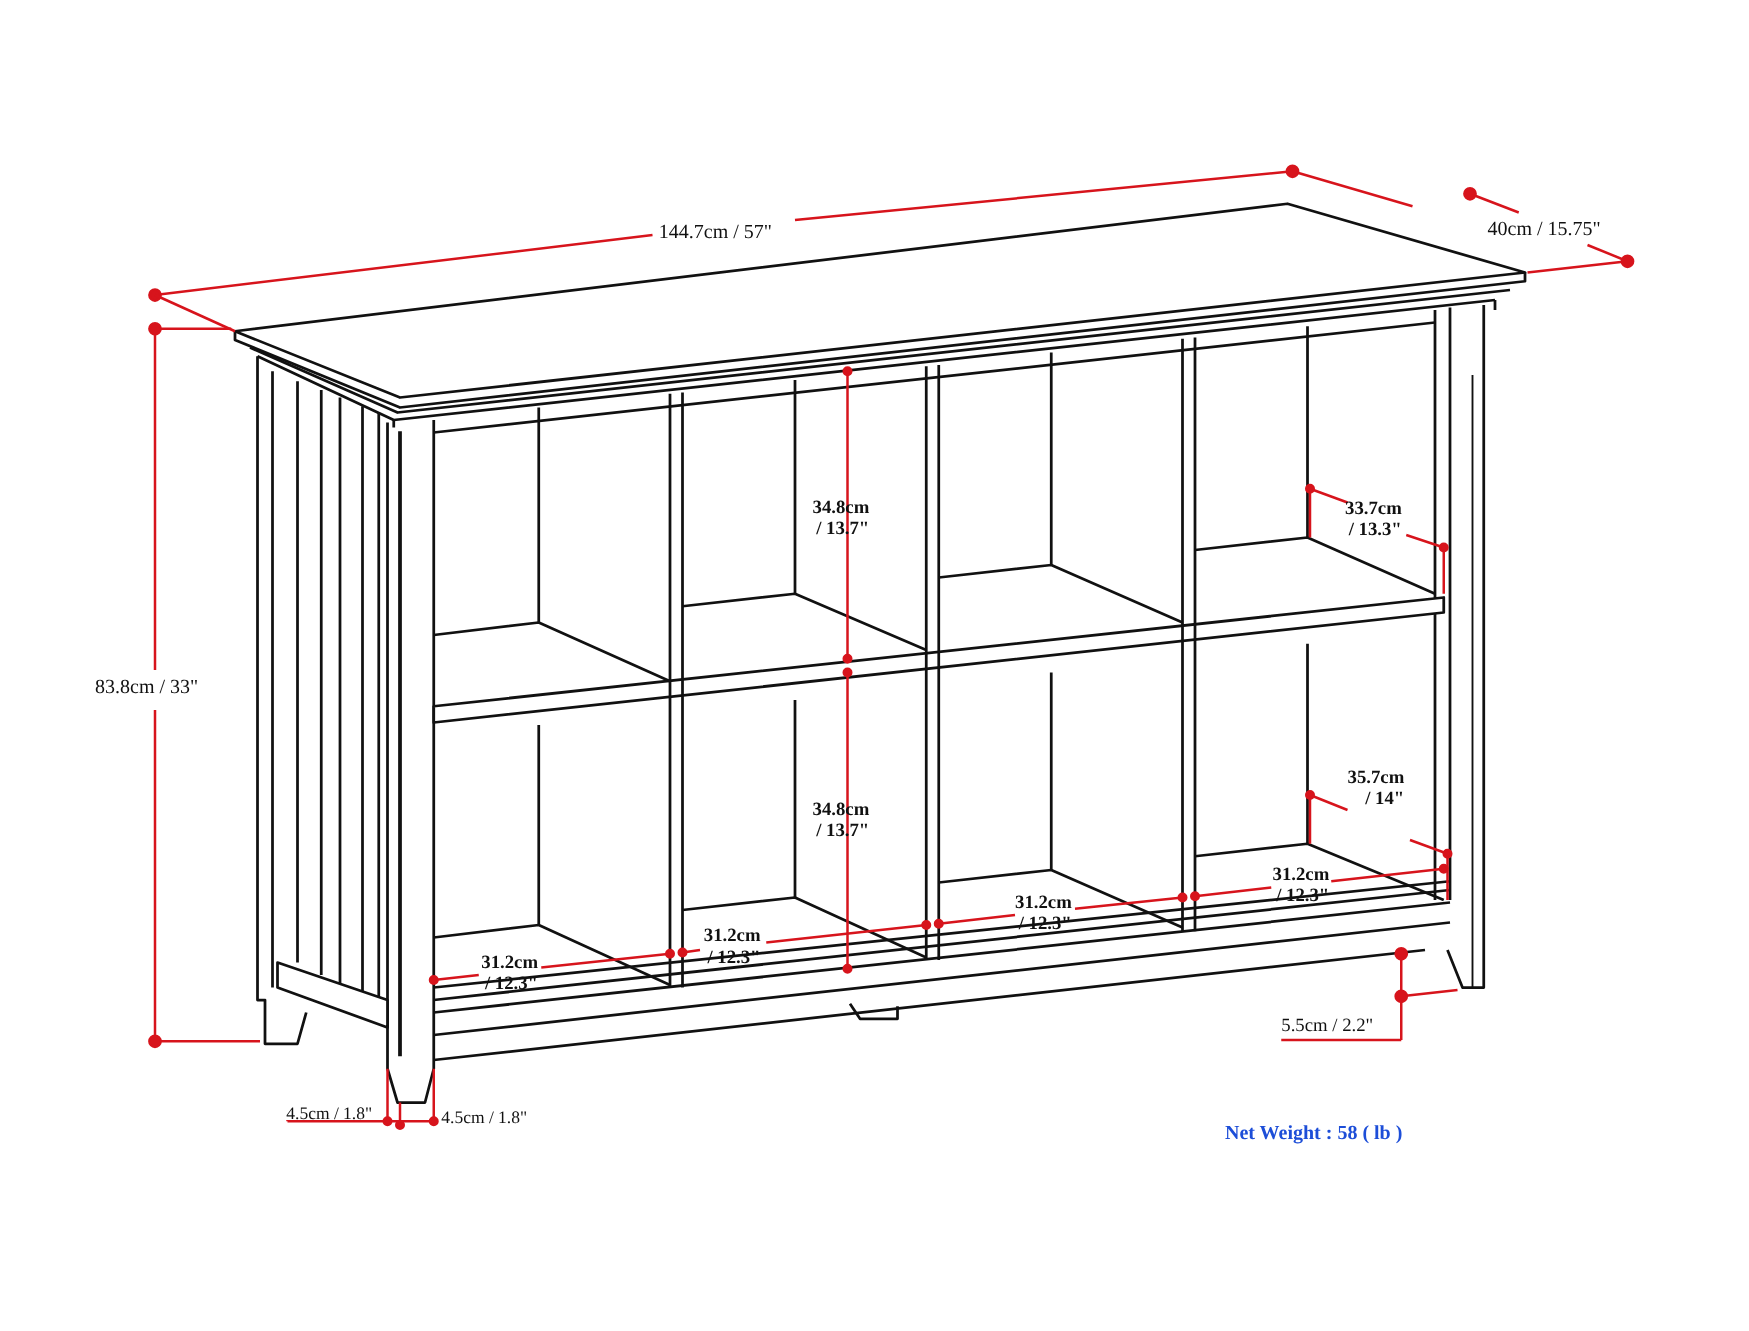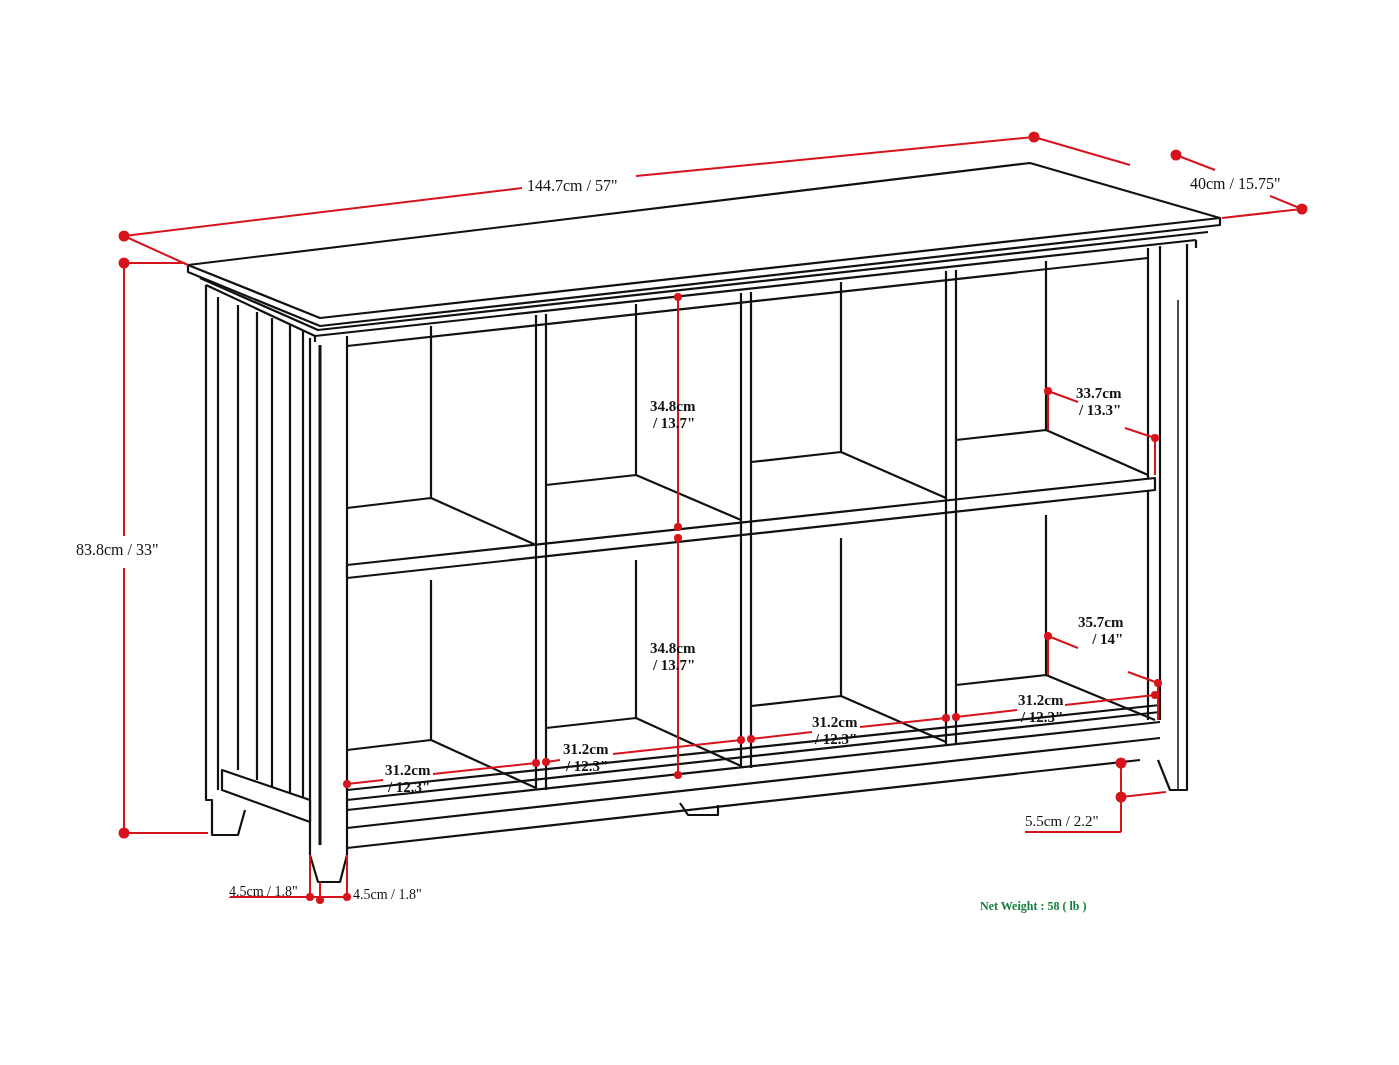--- a/index.html
+++ b/index.html
@@ -1,21 +1,21 @@
 <!DOCTYPE html>
 <html><head>
 <meta charset="utf-8">
 <style>
   html, body { margin: 0; padding: 0; background: #ffffff; }
   body { width: 1399px; height: 1065px; position: relative; overflow: hidden; font-family: "Liberation Serif", "DejaVu Serif", serif; }
   #stage { position: absolute; left: 0; top: 0; width: 1399px; height: 1065px; }
   .lbl { position: absolute; font-family: "Liberation Serif", "DejaVu Serif", serif; font-size: 15px; color: #111; white-space: nowrap; line-height: 17px; background: transparent; }
   .lbl.c { text-align: right; font-weight: bold; }
   .lbl .l2 { display: block; }
-  .weight { font-size: 12px; font-weight: bold; color: #15803d; }
+  .weight { font-size: 16px; font-weight: bold; color: #1d4ed8; }
 </style>
 </head>
 <body>
 
 <div id="stage">
   <svg width="1399" height="1065" viewBox="0 0 1399 1065" xmlns="http://www.w3.org/2000/svg">
     <g fill="none" stroke="#111" stroke-width="2.2" stroke-linejoin="round">
 
       <polygon points="188,265 1030,163 1220,218 320,318" fill="#fff"></polygon>
 
@@ -166,21 +166,21 @@
   <div class="lbl" style="left:76px; top:541px; font-size:16px;">83.8cm / 33"</div>
 
   <div class="lbl c" style="left:650px; top:398px;">
     <span class="l2">34.8cm</span>
     <span class="l2">/ 13.7"</span>
   </div>
   <div class="lbl c" style="left:650px; top:640px;">
     <span class="l2">34.8cm</span>
     <span class="l2">/ 13.7"</span>
   </div>
-  <div class="lbl c" style="left:1076px; top:385px;">
+  <div class="lbl c" style="left:1076px; top:399px;">
     <span class="l2">33.7cm</span>
     <span class="l2">/ 13.3"</span>
   </div>
   <div class="lbl c" style="left:1078px; top:614px;">
     <span class="l2">35.7cm</span>
     <span class="l2">/ 14"</span>
   </div>
 
   <div class="lbl c" style="left:385px; top:762px;">
     <span class="l2">31.2cm</span>

